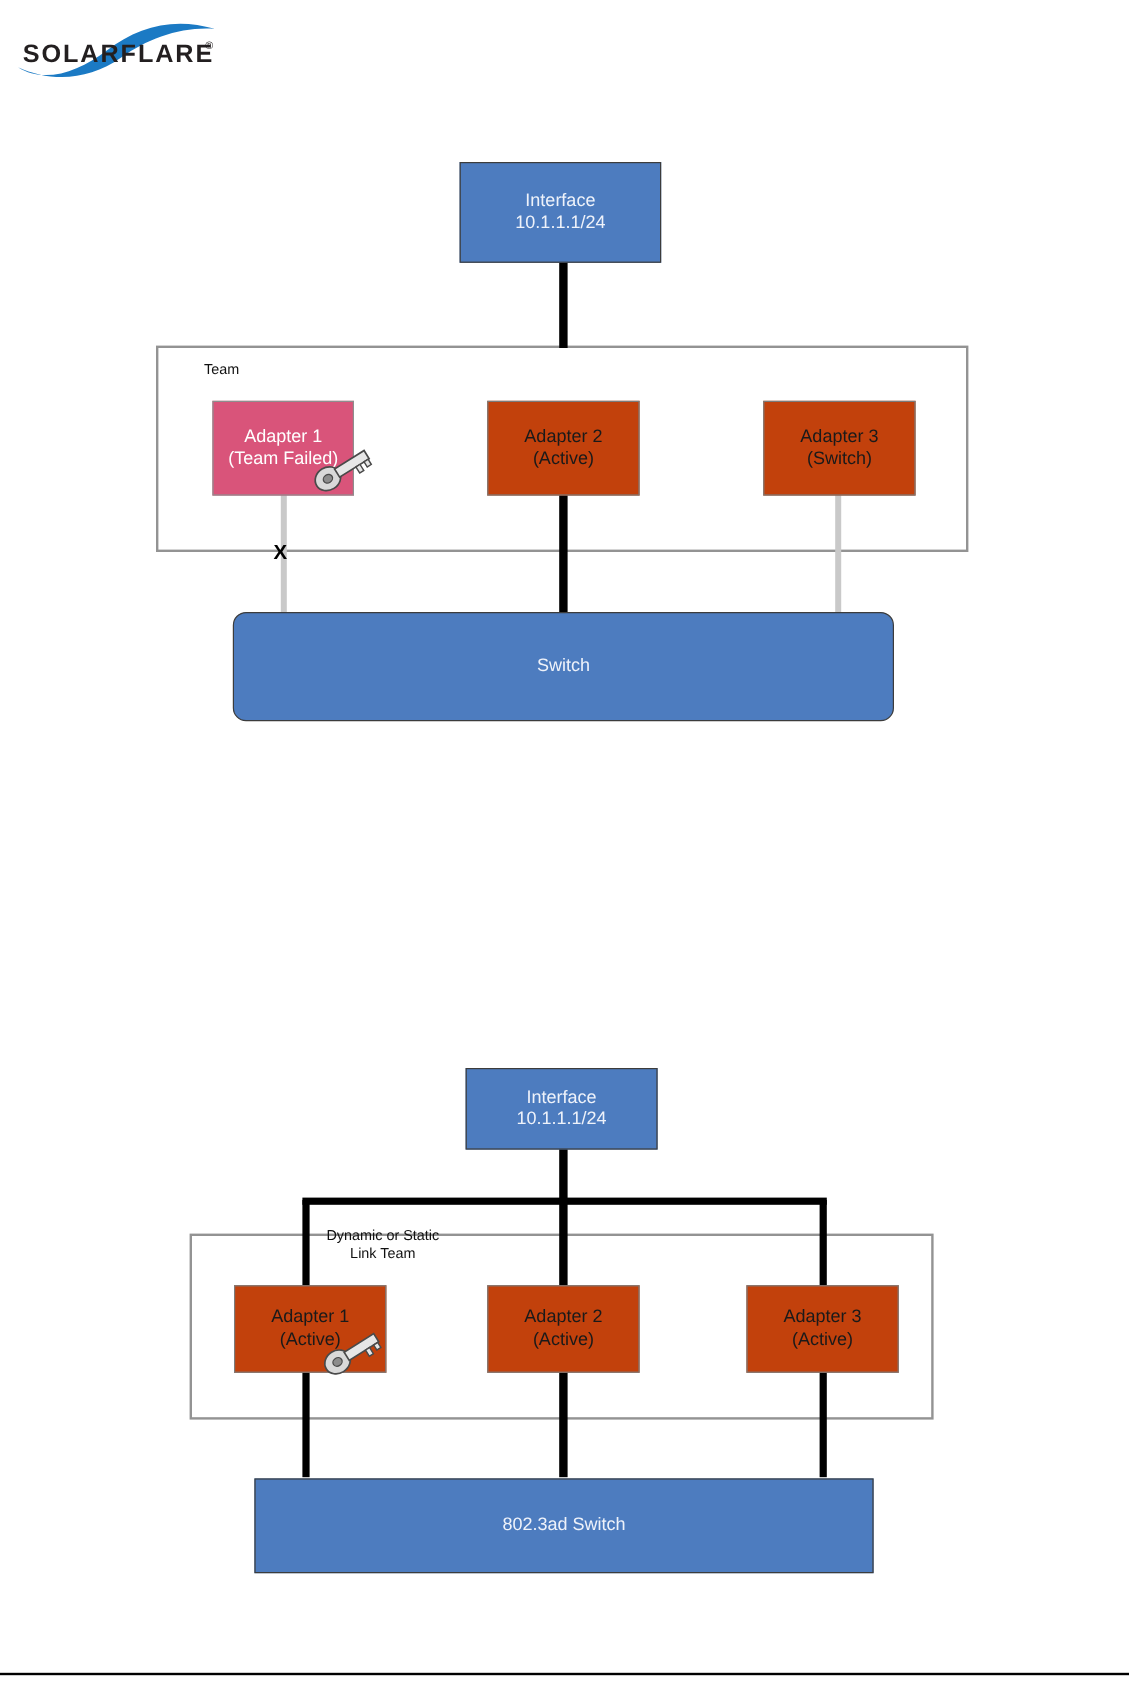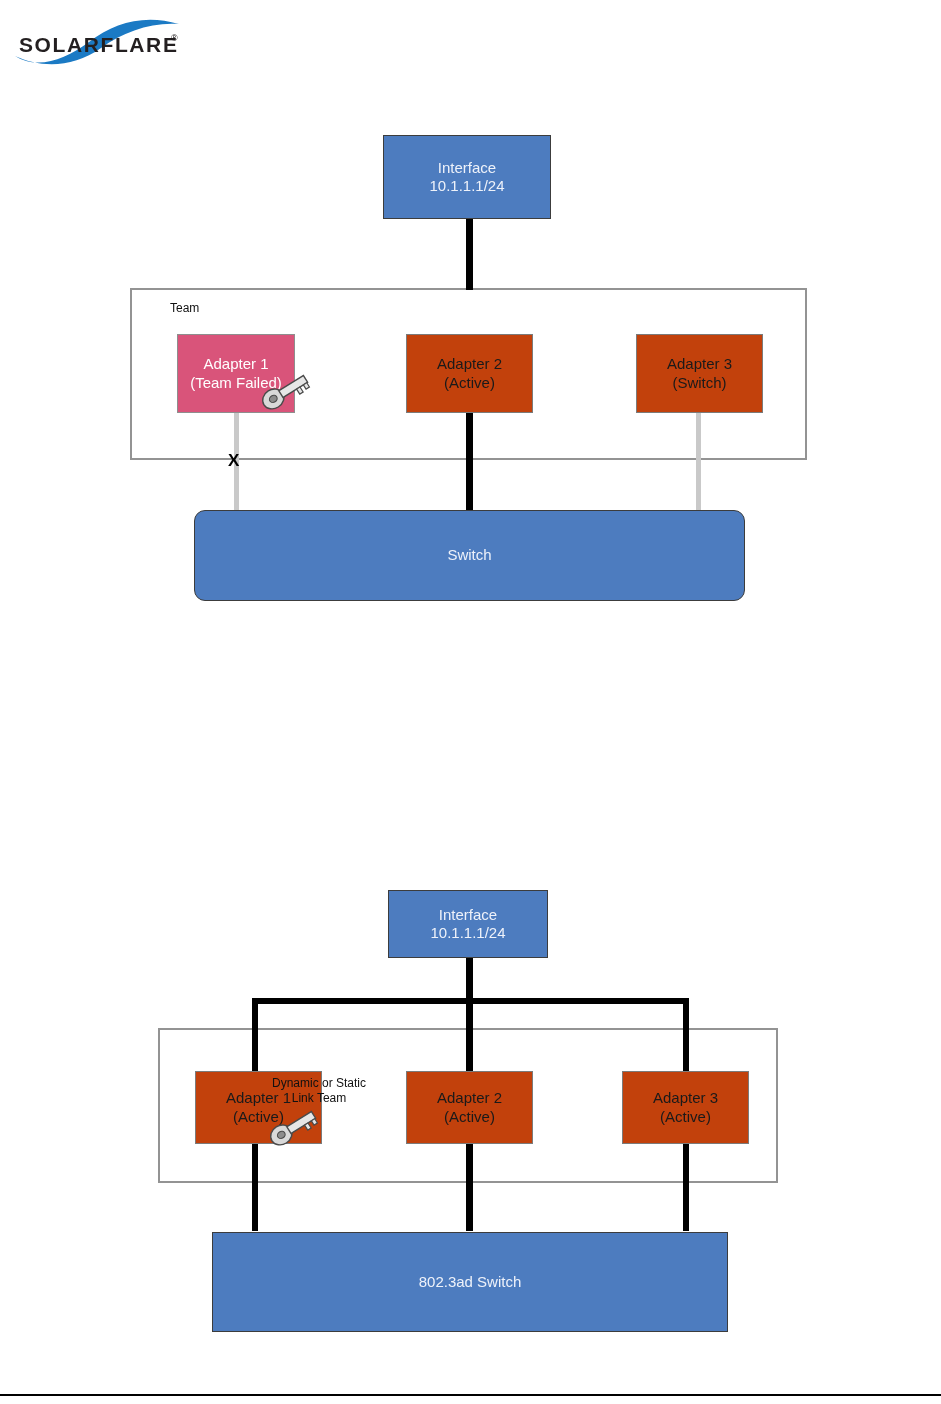--- a/index.html
+++ b/index.html
@@ -175,21 +175,21 @@
 
 <div class="link link-active" style="left:466px; top:957px; width:7px; height:45px;"></div>
 
 <div class="node node-blue" style="left:388px; top:890px; width:160px; height:68px;">
   <div class="label"><span>Interface</span><br><span>10.1.1.1/24</span></div>
 </div>
 
 <div class="bus" style="left:252px; top:998px; width:437px; height:6px;"></div>
 
 <div class="team-box" style="left:158px; top:1028px; width:620px; height:155px;"></div>
-<div class="team-label" style="left:272px; top:1076px;">Dynamic or Static
+<div class="team-label" style="left:272px; top:1022px;">Dynamic or Static
 Link  Team</div>
 
 <div class="link link-active" style="left:252px; top:1000px; width:6px; height:231px;"></div>
 <div class="link link-active" style="left:466px; top:1000px; width:7px; height:231px;"></div>
 <div class="link link-active" style="left:683px; top:1000px; width:6px; height:231px;"></div>
 
 <div class="node node-light" style="left:195px; top:1071px; width:127px; height:73px;">
   <div class="label"><span>Adapter 1</span><br><span>(Active)</span></div>
 </div>
 <div class="key-icon" style="left:266px; top:1104px; width:56px; height:46px;">
@@ -205,17 +205,17 @@
 </div>
 
 <div class="node node-light" style="left:406px; top:1071px; width:127px; height:73px;">
   <div class="label"><span>Adapter 2</span><br><span>(Active)</span></div>
 </div>
 
 <div class="node node-light" style="left:622px; top:1071px; width:127px; height:73px;">
   <div class="label"><span>Adapter 3</span><br><span>(Active)</span></div>
 </div>
 
-<div class="node node-blue" style="left:212px; top:1232px; width:516px; height:100px;">
+<div class="node node-blue" style="left:212px; top:1232px; width:516px; height:79px;">
   <div class="label">802.3ad Switch</div>
 </div>
 
 <div id="footer-rule"></div>
 
 </body></html>

